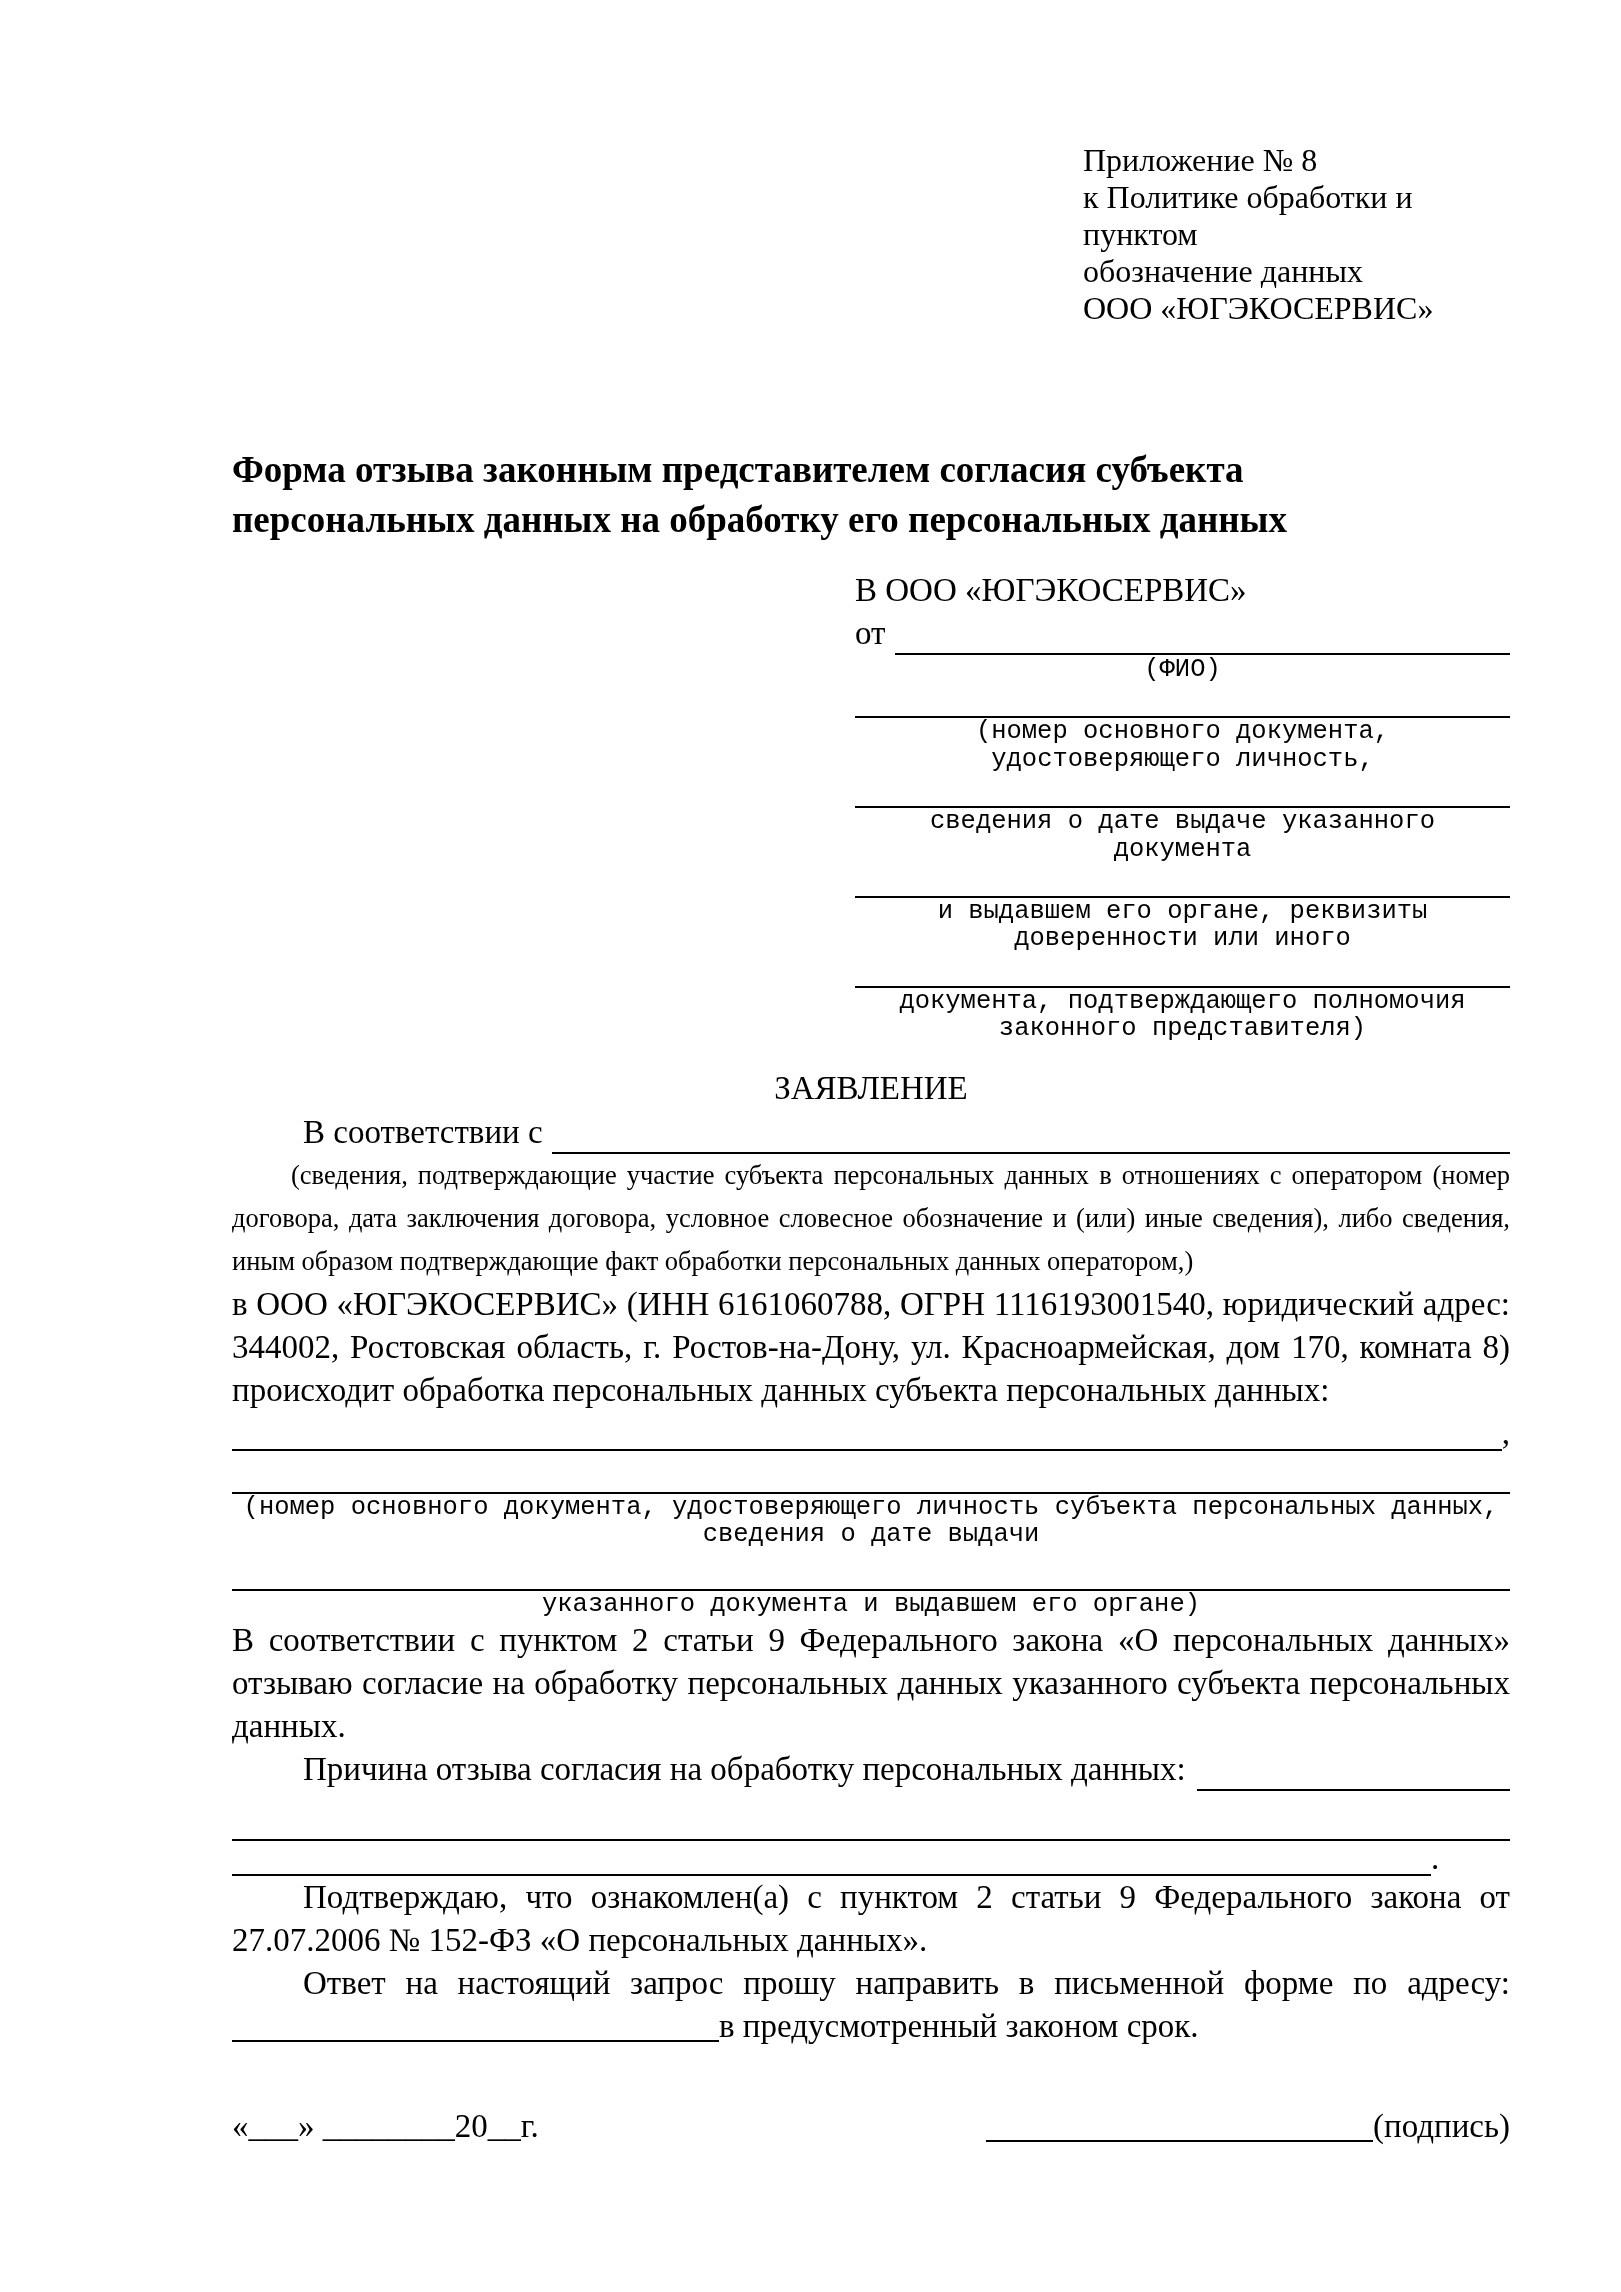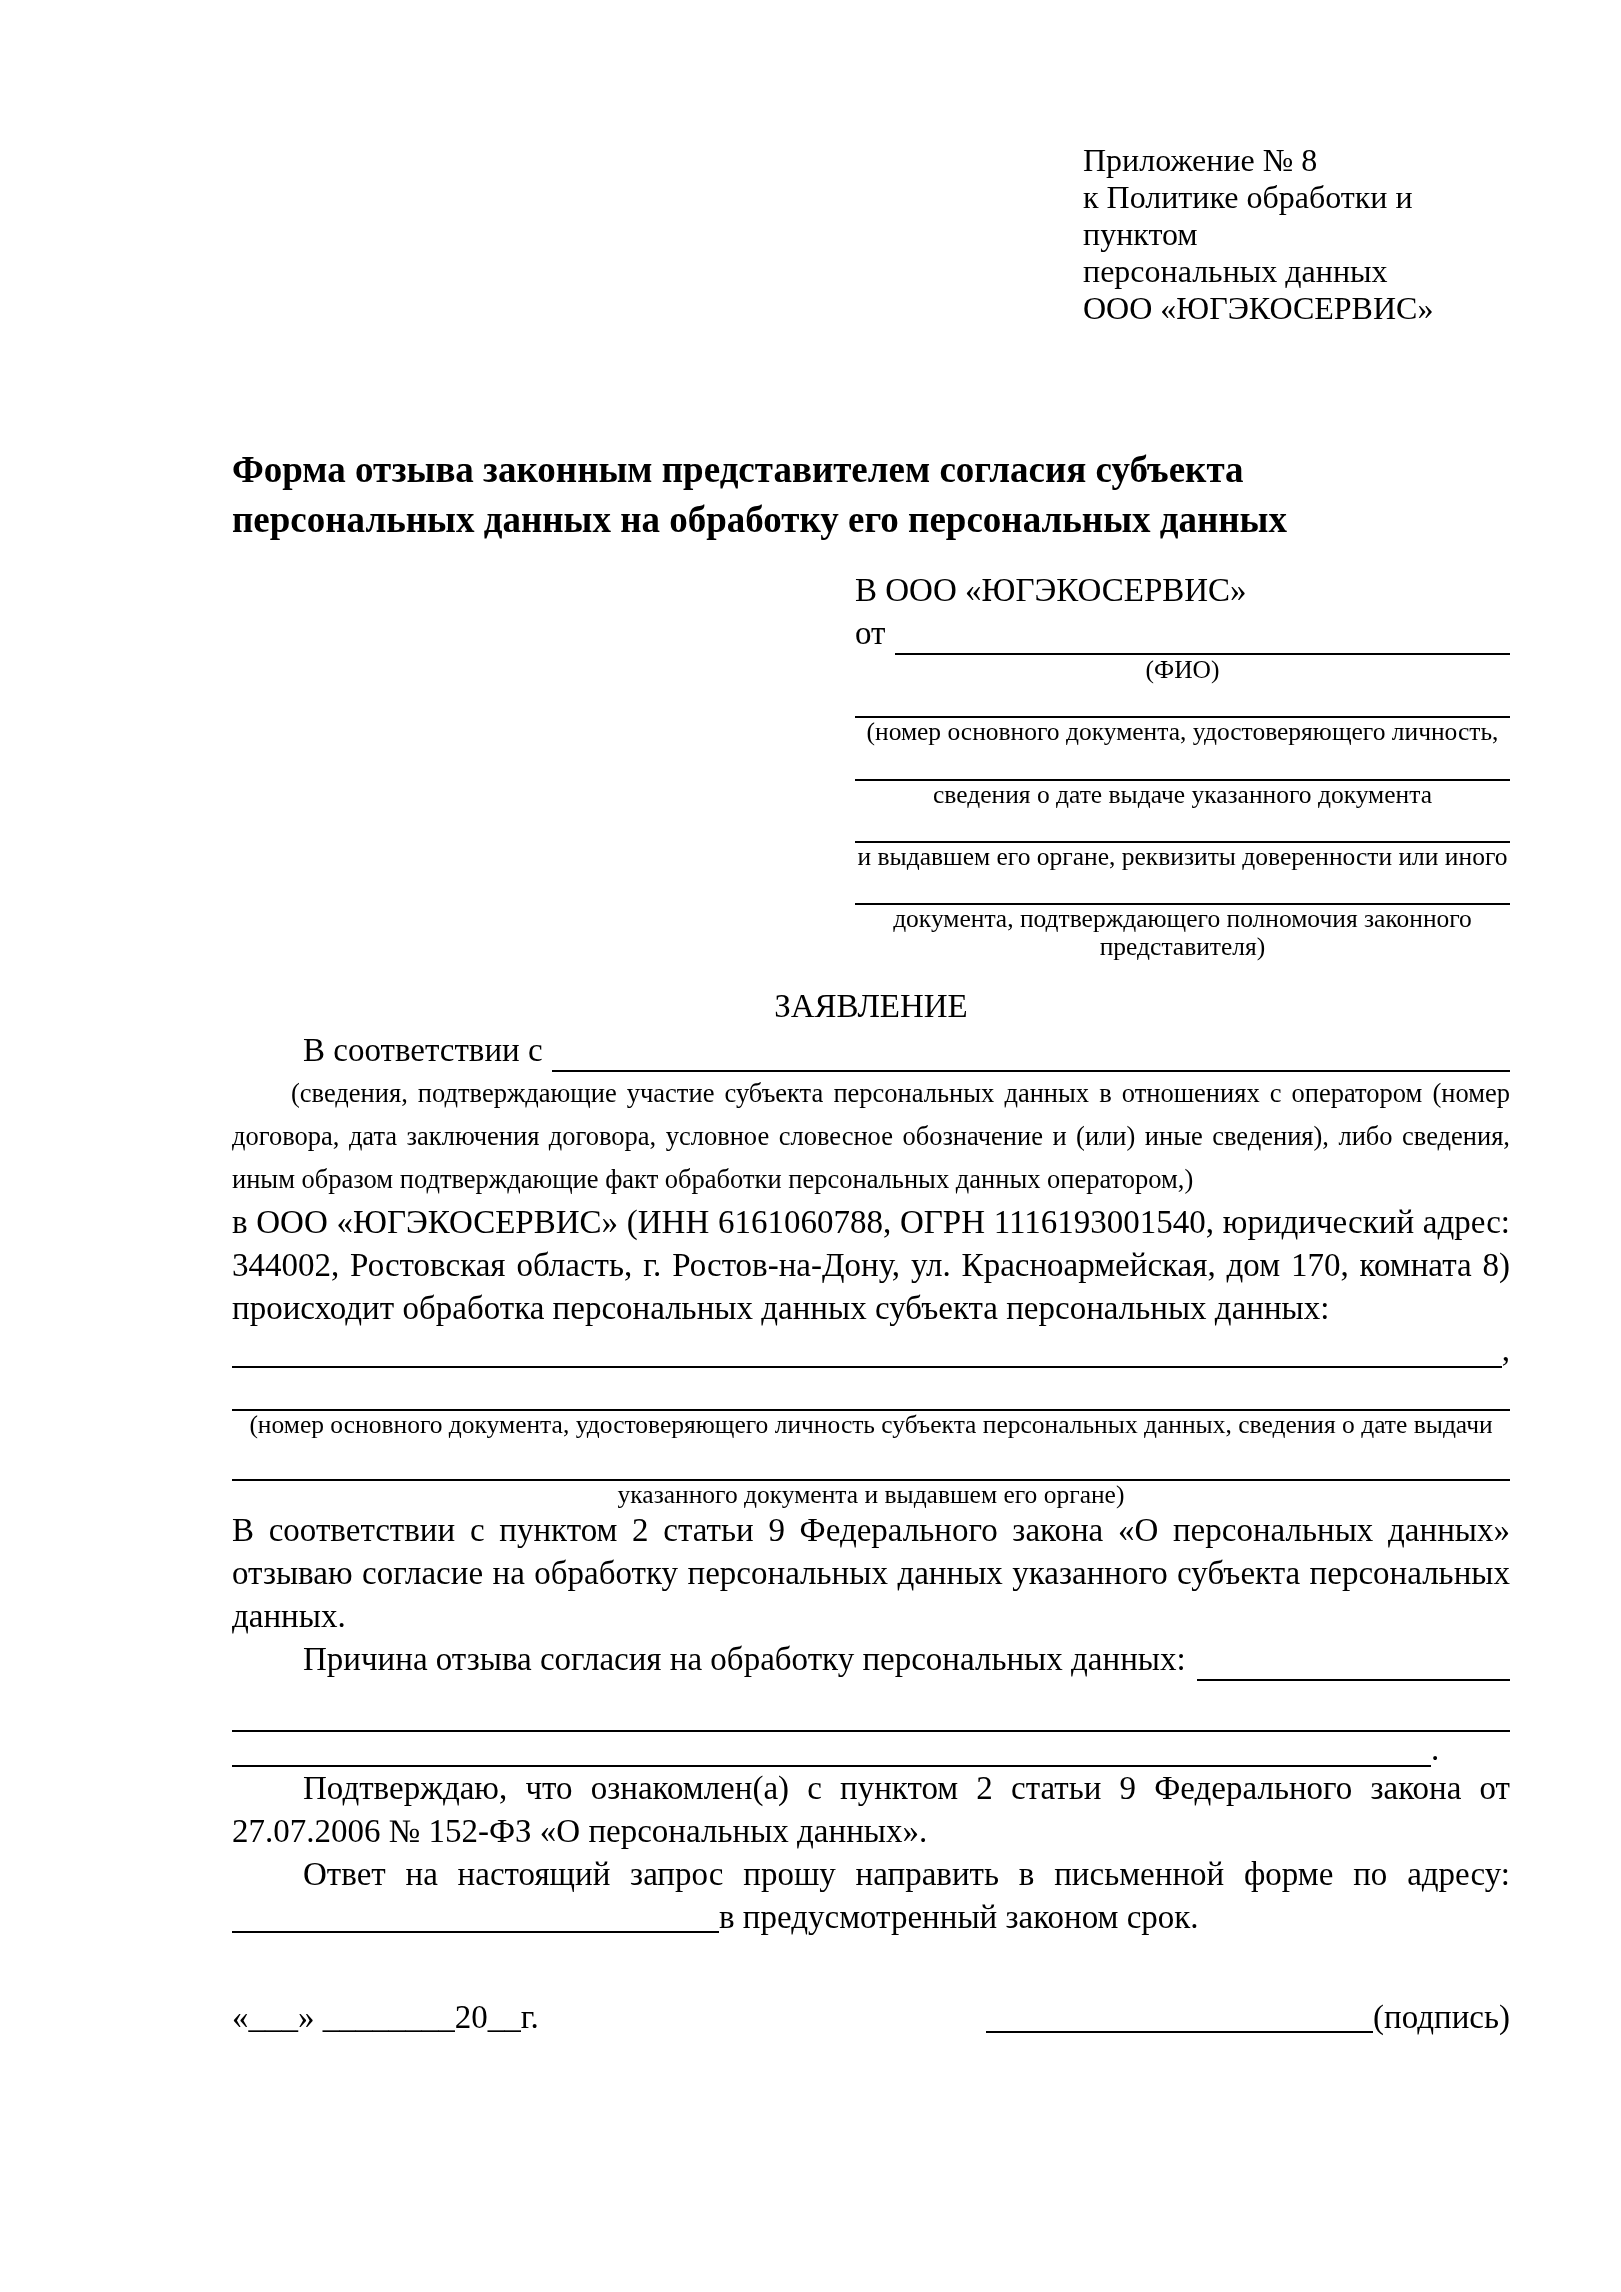--- a/index.html
+++ b/index.html
@@ -53,20 +53,21 @@
   }
   .addr-from .lead { white-space: nowrap; padding-right: 9.8px; }
   .blank {
     border-bottom: 2px solid #000;
   }
   .flex-blank { flex: 1; }
   .small-cap {
     font-size: 25.5px;
     line-height: 27.4px;
     text-align: center;
+    font-family: Liberation Mono, monospace;
   }
   .addr-fio { line-height: 29px; }
   .field { margin-top: 3.9px; }
   .field-line {
     height: 29px;
     border-bottom: 2px solid #000;
   }
 
   
   .statement-heading {
@@ -145,21 +146,21 @@
 </style>
 </head>
 <body>
 
 <div class="page">
   <div class="content">
 
     <div class="header-block">
       <div>Приложение № 8</div>
       <div>к Политике обработки и пунктом</div>
-      <div>персональных данных</div>
+      <div>обозначение данных</div>
       <div>ООО «ЮГЭКОСЕРВИС»</div>
     </div>
 
     <div class="doc-title">
       <div>Форма отзыва законным представителем согласия субъекта</div>
       <div>персональных данных на обработку его персональных данных</div>
     </div>
 
     <div class="addressee">
       <div class="addr-to">В ООО «ЮГЭКОСЕРВИС»</div>

